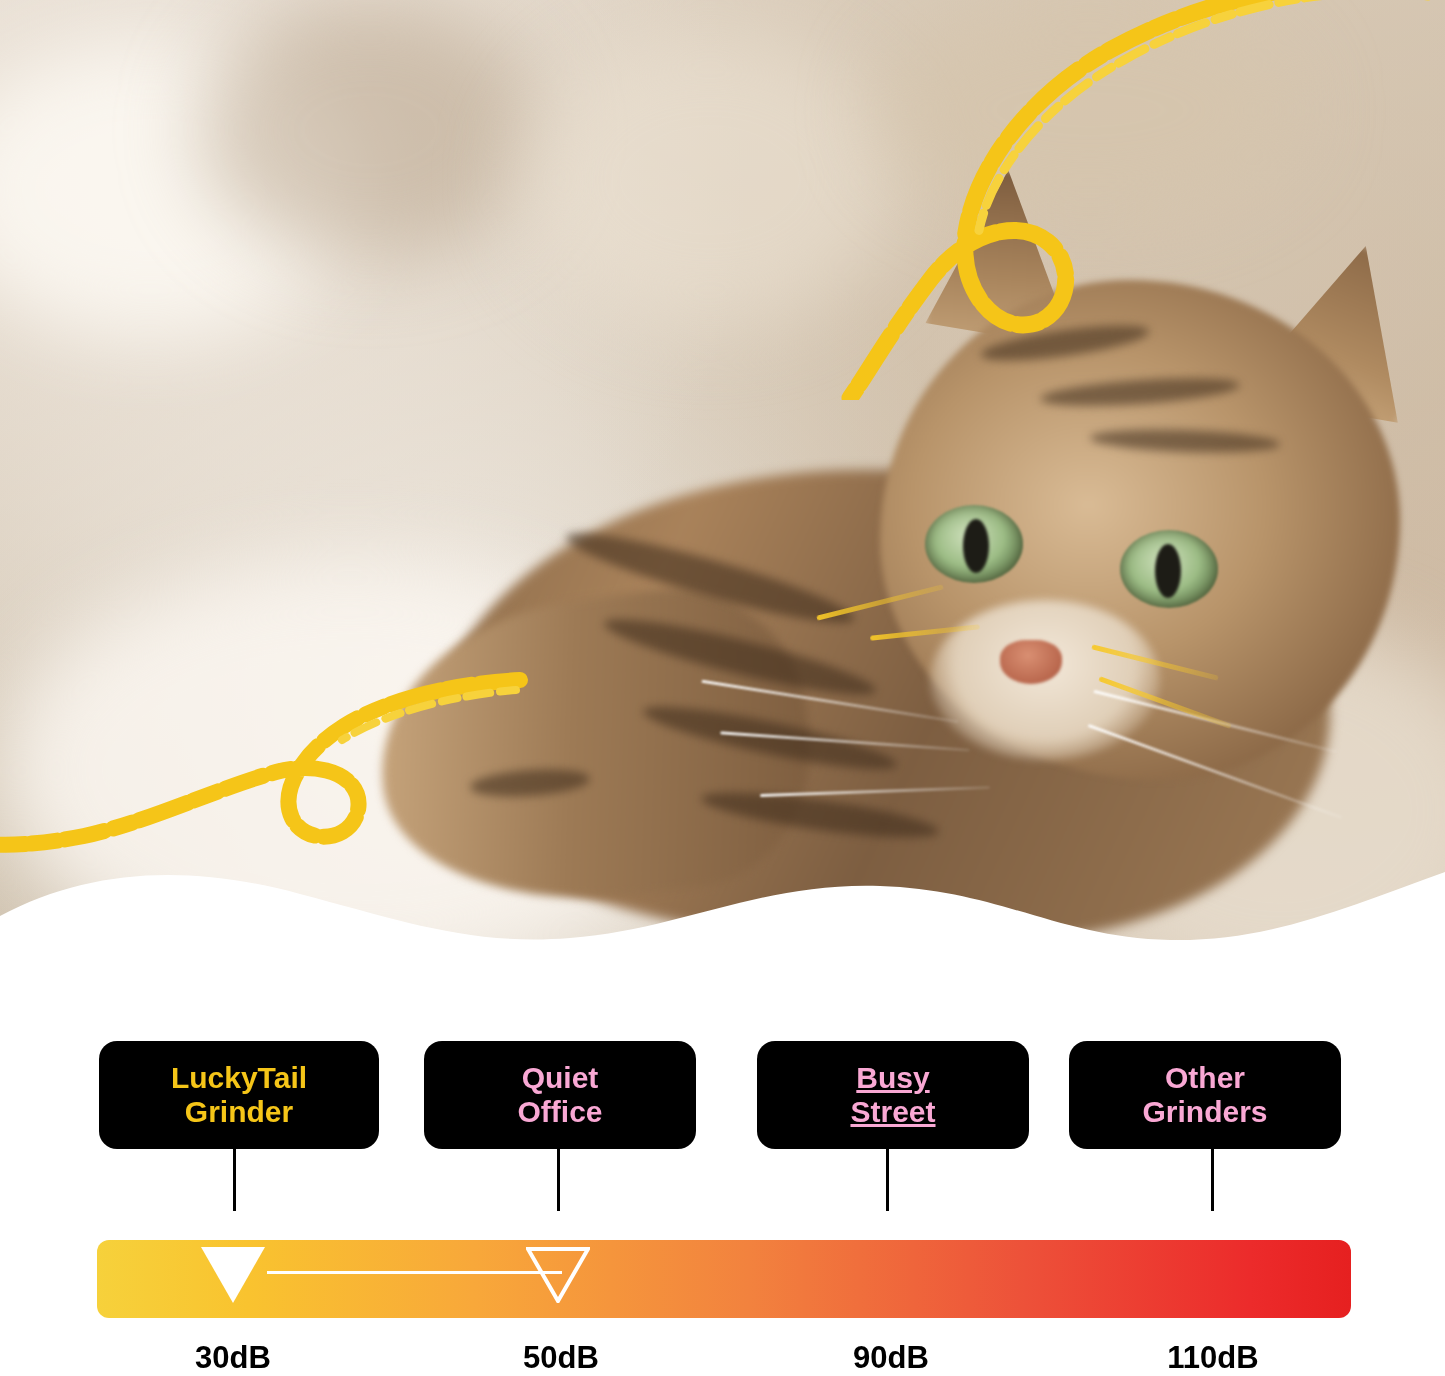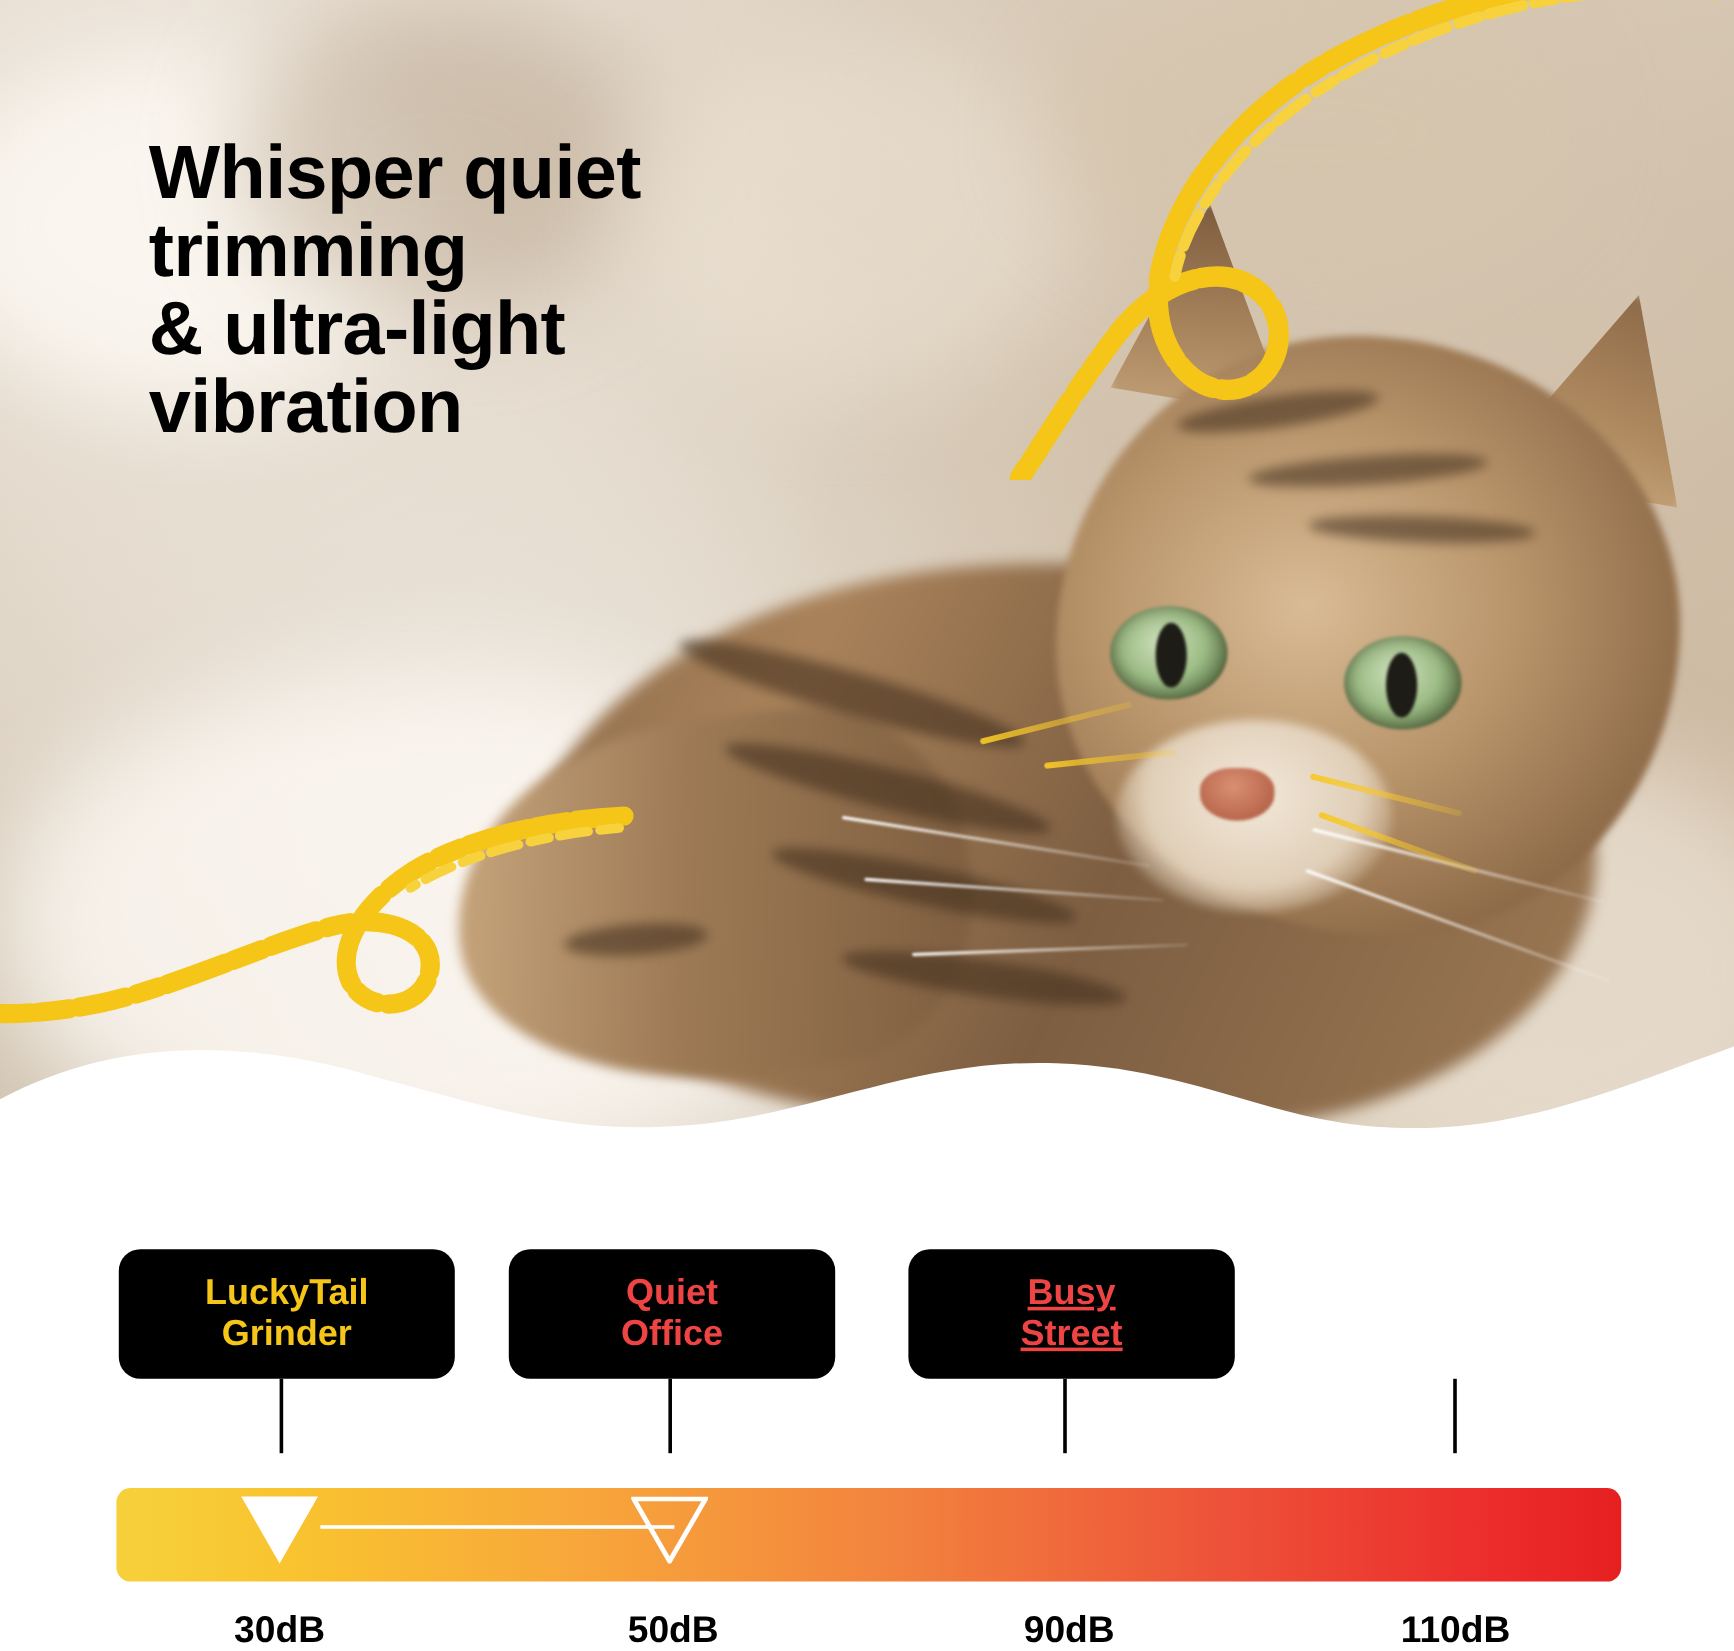--- a/index.html
+++ b/index.html
@@ -185,21 +185,21 @@
     width: 1222px;
     height: 376px;
     background: #ffffff;
   }
 
   
   .label-chip {
     position: absolute;
     background: #000000;
     border-radius: 18px;
-    color: #ef4444;
+    color: #f9a8d4;
     font-weight: 800;
     font-size: 30px;
     line-height: 1.12;
     text-align: center;
     display: flex;
     align-items: center;
     justify-content: center;
     white-space: pre-line;
     box-sizing: border-box;
     padding: 10px 14px;
@@ -307,38 +307,36 @@
   <svg id="squiggle-top" width="660" height="420" viewBox="0 0 660 420">
     <path d="M645 8 C 540 -8, 420 20, 330 70 C 248 116, 196 188, 186 252 C 178 306, 212 352, 252 344 C 288 336, 298 286, 268 262 C 238 238, 186 252, 150 300 C 112 350, 88 392, 70 418" fill="none" stroke="#F5C518" stroke-width="17" stroke-linecap="round" stroke-dasharray="34 7 22 5 48 6 18 9 60 5"></path>
     <path d="M648 16 C 548 2, 432 30, 344 80 C 262 126, 208 194, 198 256" fill="none" stroke="#F7D23C" stroke-width="9" stroke-linecap="round" stroke-dasharray="18 10 30 8"></path>
   </svg>
 
   <svg id="squiggle-bottom" width="560" height="260" viewBox="0 0 560 260">
     <path d="M540 60 C 470 64, 406 80, 364 106 C 320 134, 300 172, 312 198 C 326 226, 372 222, 378 190 C 384 156, 340 140, 296 152 C 238 168, 168 202, 104 216 C 64 224, 30 226, 8 224" fill="none" stroke="#F5C518" stroke-width="16" stroke-linecap="round" stroke-dasharray="40 8 26 6 52 7 20 9"></path>
     <path d="M536 70 C 466 76, 404 94, 362 120" fill="none" stroke="#F7D23C" stroke-width="8" stroke-linecap="round" stroke-dasharray="16 10 24 9"></path>
   </svg>
 
-  <div id="headline">Whisper quiet
-trimming
-&amp; ultra-light
-vibration</div>
 
   <svg id="wave" width="1445" height="210" viewBox="0 0 1445 210" preserveAspectRatio="none">
     <path d="M0 96 C 90 48, 190 44, 300 74 C 400 100, 470 126, 570 118 C 680 110, 760 62, 880 66 C 1000 70, 1060 118, 1170 120 C 1270 122, 1350 86, 1445 52 L1445 210 L0 210 Z" fill="#ffffff"></path>
   </svg>
 </div>
 
 <div id="panel">
 
   <div class="label-chip highlight" style="left:99px; top:41px; width:280px; height:108px;">LuckyTail
 Grinder</div>
   <div class="label-chip" style="left:424px; top:41px; width:272px; height:108px;">Quiet
 Office</div>
   <div class="label-chip" style="left:757px; top:41px; width:272px; height:108px;text-decoration:underline;">Busy
 Street</div>
+  <div class="label-chip" style="left:1069px; top:41px; width:272px; height:108px;">Other
+Grinders</div>
 
   <div class="stem" style="left:233px; top:149px; height:62px;"></div>
   <div class="stem" style="left:557px; top:149px; height:62px;"></div>
   <div class="stem" style="left:886px; top:149px; height:62px;"></div>
   <div class="stem" style="left:1211px; top:149px; height:62px;"></div>
 
   <div id="scale-bar" style="top:240px;">
 
     <div class="connector" style="left:170px; top:31px; width:295px;"></div>
 

